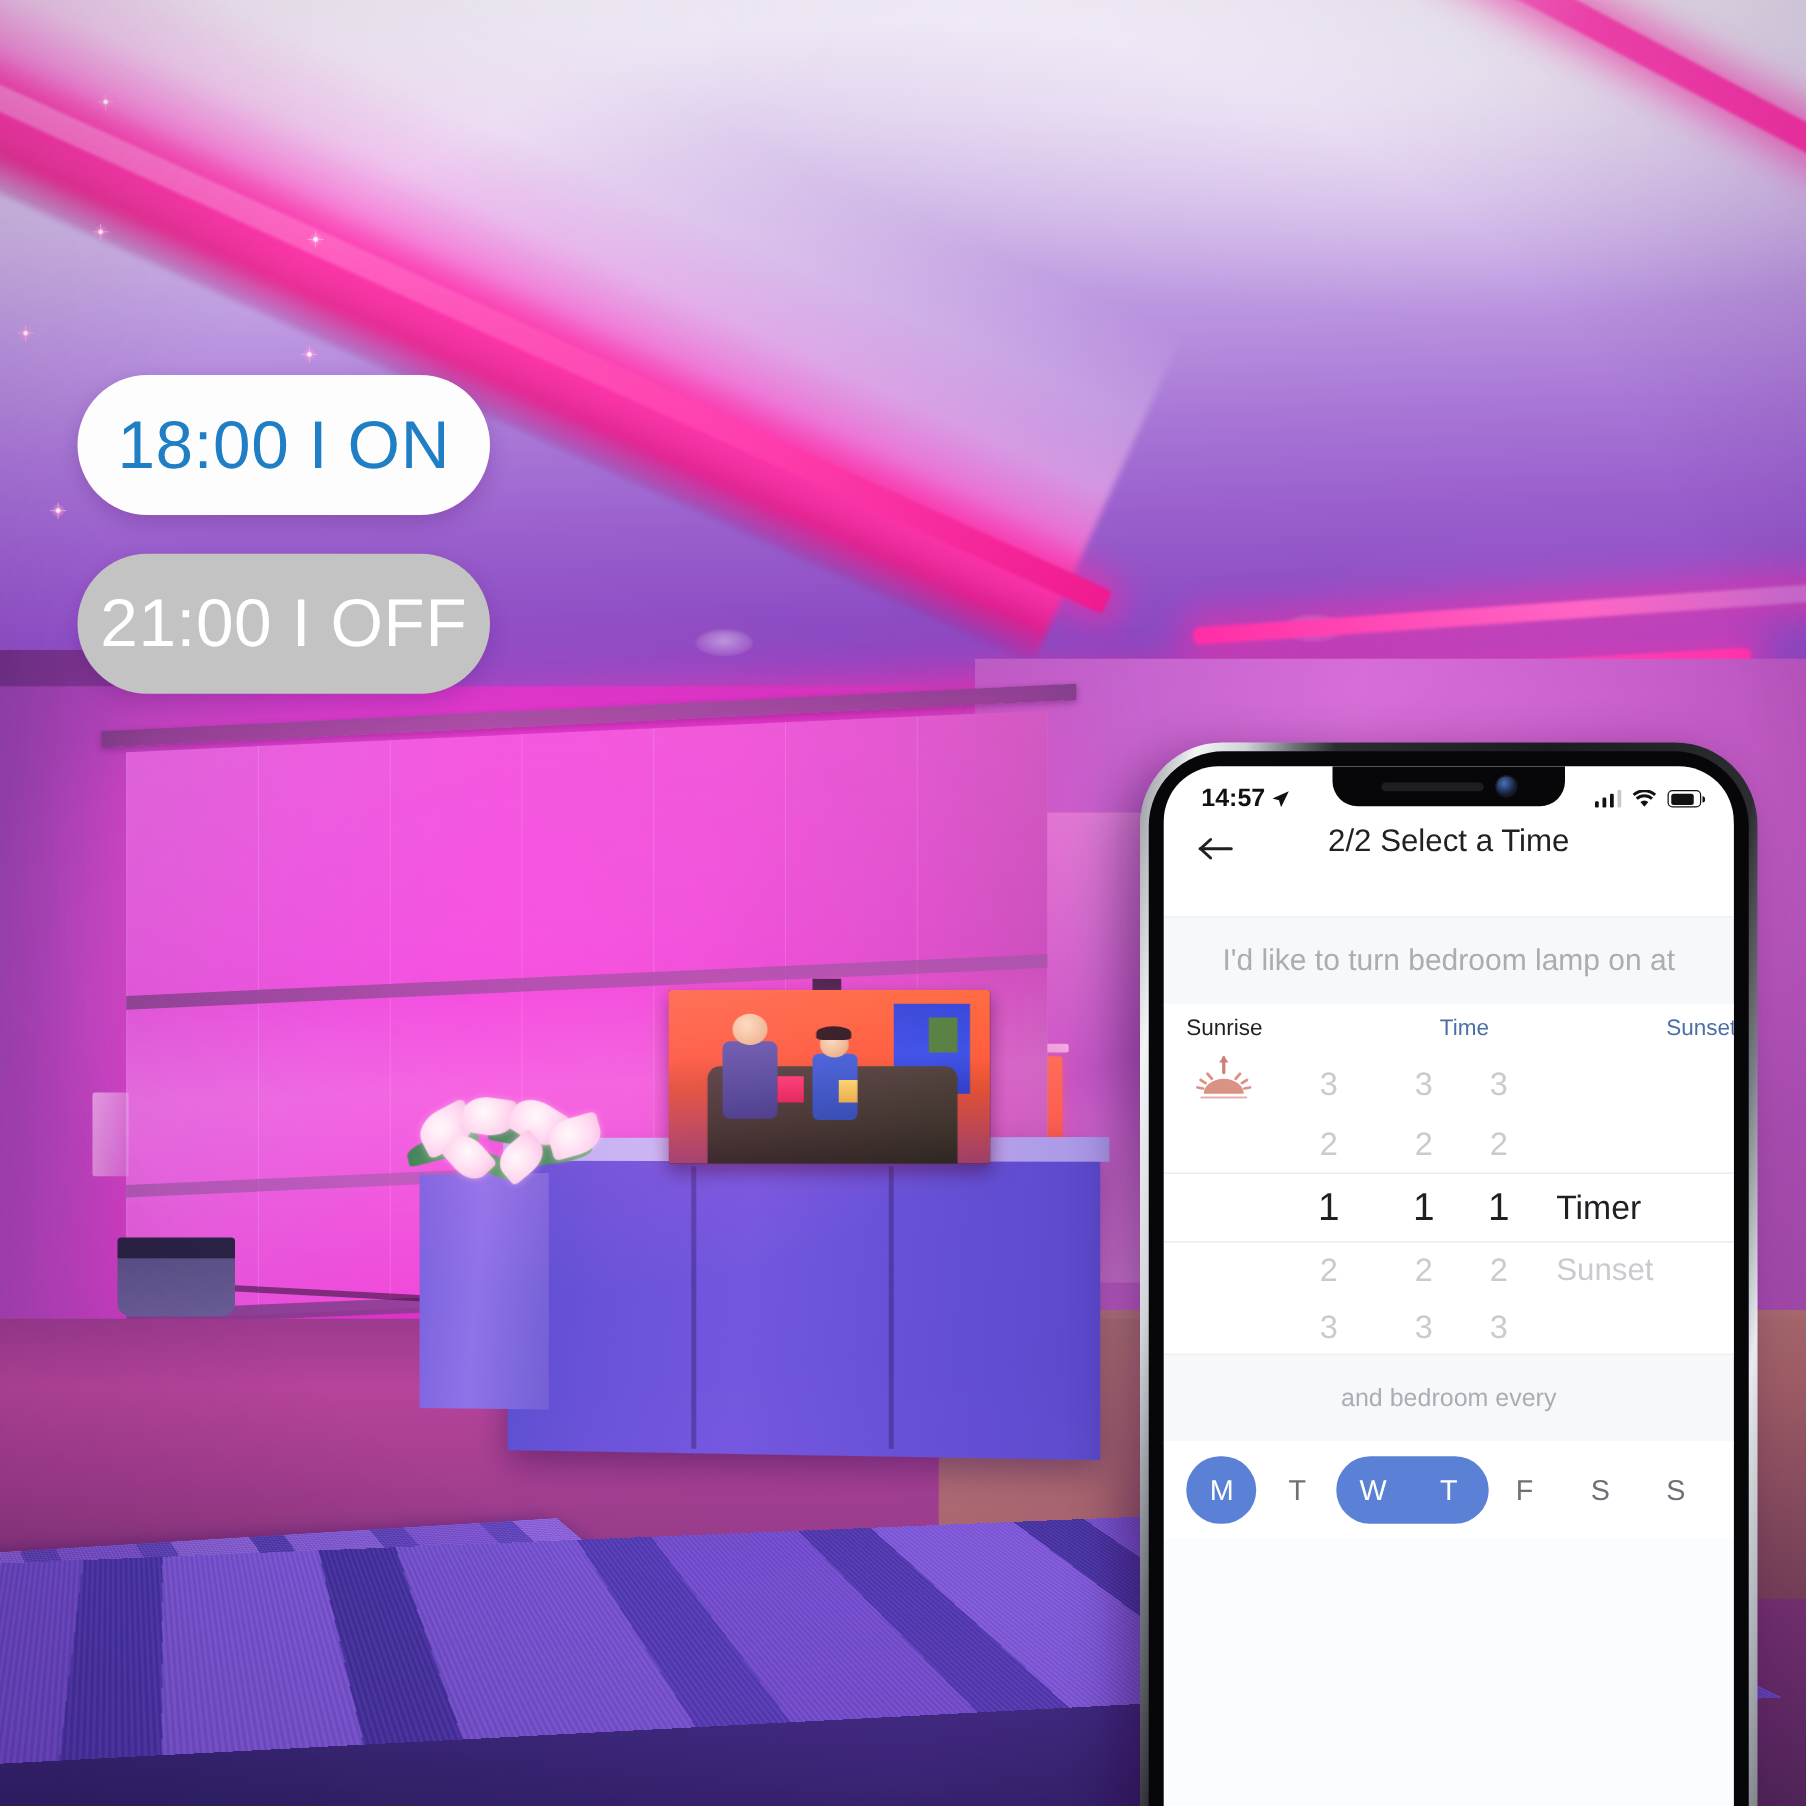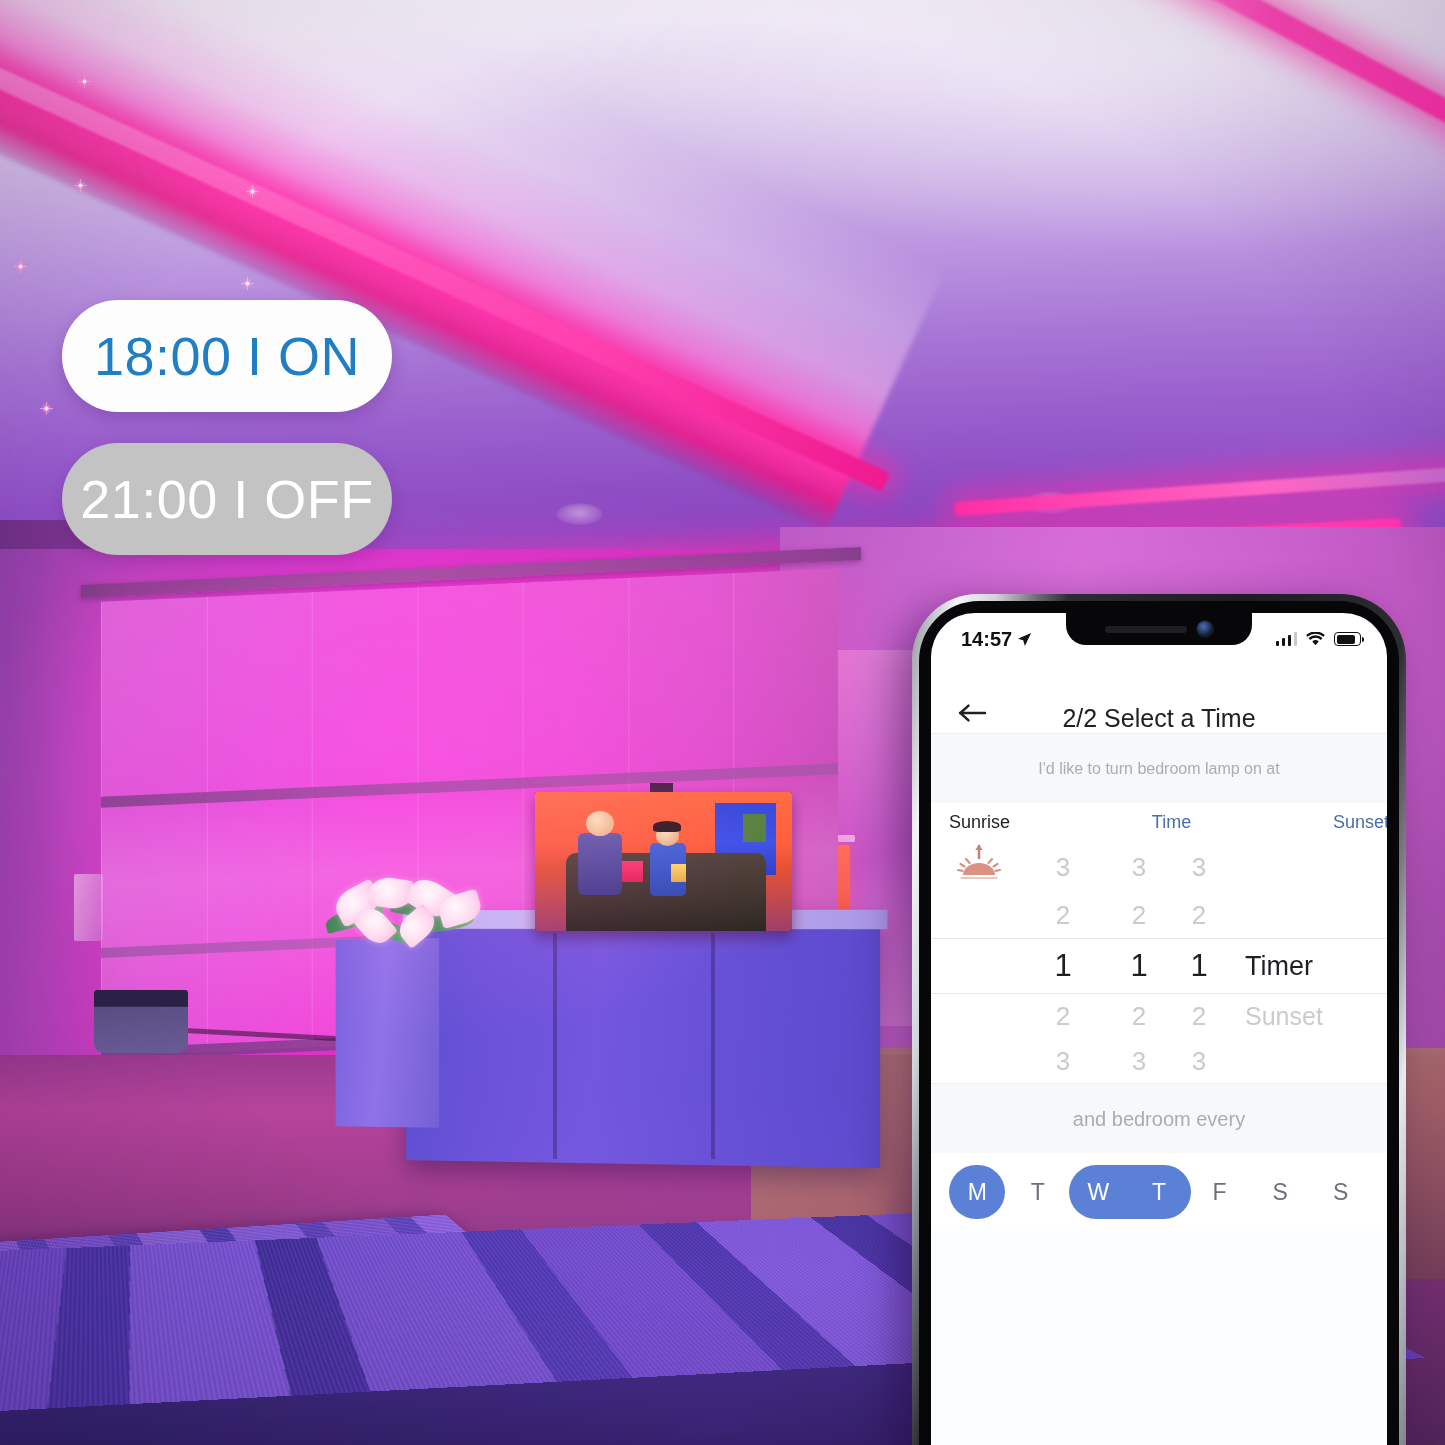--- a/index.html
+++ b/index.html
@@ -323,35 +323,35 @@
   .bars i:nth-child(2){height:8px;}
   .bars i:nth-child(3){height:11px;}
   .bars i:nth-child(4){height:14px;background:#c9c9cc;}
   .battery{width:27px;height:14px;border:1.8px solid #111;border-radius:4px;position:relative;padding:1.5px;box-sizing:border-box;}
   .battery::after{content:"";position:absolute;right:-4px;top:4px;width:2px;height:5px;background:#111;border-radius:0 2px 2px 0;}
   .battery span{display:block;height:100%;width:86%;background:#111;border-radius:2px;}
 
   
   .app-header{
     position:absolute;left:0;top:46px;width:100%;height:74px;
-    background:#fff;display:flex;align-items:flex-end;box-sizing:border-box;padding:0 22px;
+    background:#fff;display:flex;align-items:flex-start;box-sizing:border-box;padding:0 22px;
   }
   .back-arrow{width:40px;height:40px;display:flex;align-items:center;justify-content:center;flex:0 0 auto;}
   .app-title{
     flex:1;text-align:center;font-size:25px;color:#202124;
     margin-right:40px;white-space:nowrap;
   }
 
   
   .subtitle-band{
     position:absolute;left:0;top:120px;width:100%;height:70px;
     background:#f7f8fa;border-top:1px solid #eceef1;border-bottom:1px solid #eceef1;
     display:flex;align-items:center;justify-content:center;
   }
-  .subtitle-band span{font-size:16px;color:#a9adb4;white-space:nowrap;}
+  .subtitle-band span{font-size:24px;color:#a9adb4;white-space:nowrap;}
 
   
   .picker{position:absolute;left:0;top:190px;width:100%;height:280px;background:#fff;padding-left:20px;}
   .picker-tabs{
     position:absolute;left:0;top:0;width:100%;height:38px;
     display:flex;align-items:center;box-sizing:border-box;padding:0 18px;
   }
   .tab{font-size:18px;white-space:nowrap;}
   .tab-sunrise{color:#1f2023;}
   .tab-time{color:#4a6fa8;flex:1;text-align:center;}

